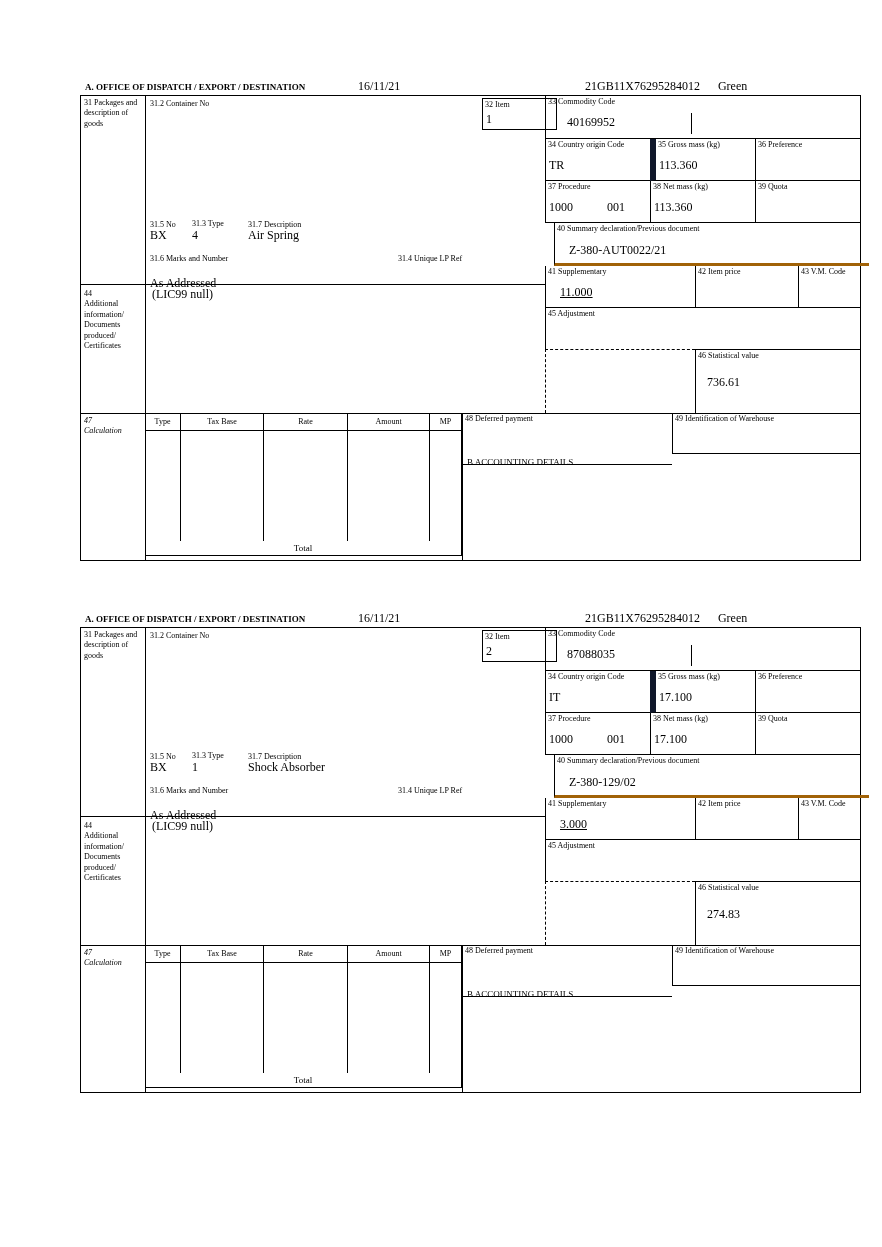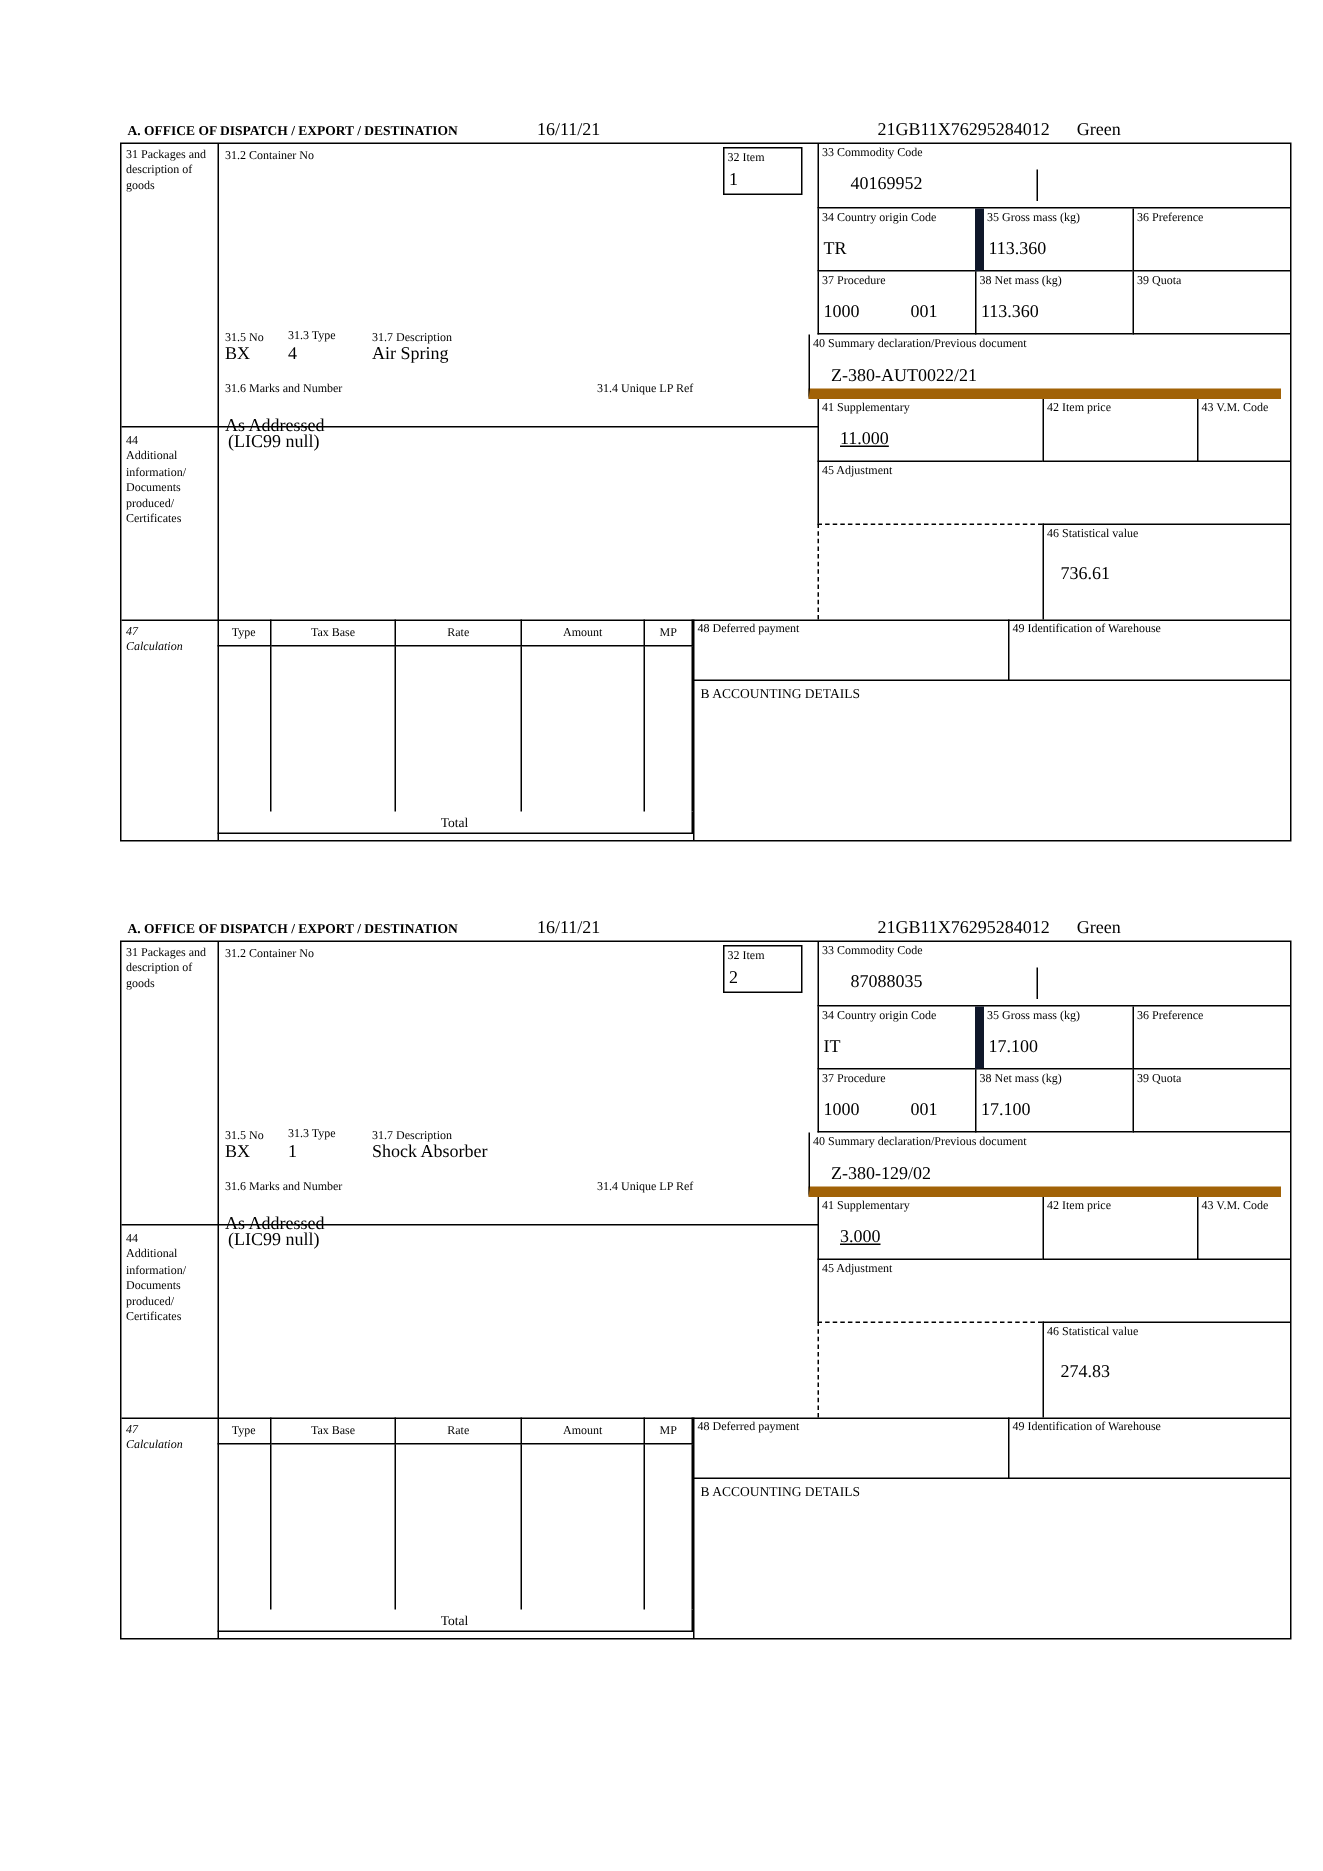--- a/index.html
+++ b/index.html
@@ -22,38 +22,38 @@
   .bx  { position:absolute; box-sizing:border-box; }
   .lbl { position:absolute; font-size:8px; line-height:1.3; }
   .bx > .lbl { left:2px; top:1px; white-space:nowrap; }
   .val { position:absolute; font-size:12px; white-space:nowrap; }
 
   .vl-left { left:64px; top:0; width:1px; height:464px; background:#000; }
 
   .lbl31   { left:3px;  top:2px;  width:54px; white-space:normal; }
   .lbl31-2 { left:69px; top:3px; }
 
-  .f32 { left:401px; top:2px; width:53px; height:32px; border:1px solid #000;text-align:right; }
+  .f32 { left:401px; top:2px; width:75px; height:32px; border:1px solid #000;text-align:right; }
   .f32 .val { left:3px; top:13px; }
 
   .f33 { left:464px; top:0;    width:315px; height:43px; border-left:1px solid #000; border-bottom:1px solid #000; }
   .f33 .val { left:21px; top:19px; }
   .f33 .tick { position:absolute; left:145px; top:17px; width:1px; height:21px; background:#000; }
 
   .f34 { left:464px; top:43px; width:105px; height:42px; border-left:1px solid #000; border-bottom:1px solid #000; }
   .f35 { left:569px; top:43px; width:105px; height:42px; border-left:6px solid #0f172a; border-bottom:1px solid #000; }
   .f36 { left:674px; top:43px; width:105px; height:42px; border-left:1px solid #000; border-bottom:1px solid #000; }
   .f37 { left:464px; top:85px; width:105px; height:42px; border-left:1px solid #000; border-bottom:1px solid #000; }
   .f38 { left:569px; top:85px; width:105px; height:42px; border-left:1px solid #000; border-bottom:1px solid #000; }
   .f39 { left:674px; top:85px; width:105px; height:42px; border-left:1px solid #000; border-bottom:1px solid #000; }
   .f34 .val, .f35 .val, .f38 .val { left:3px; top:19px; }
   .f37 .vp1 { left:3px;  top:19px; }
   .f37 .vp2 { left:61px; top:19px; }
 
-  .f40 { left:458px; top:127px; width:315px; height:43px; border-left:1px solid #000; border-bottom:7px solid #a16207; }
+  .f40 { left:473px; top:127px; width:315px; height:43px; border-left:1px solid #000; border-bottom:3px solid #a16207; }
   .f40 .val { left:14px; top:20px; }
 
   .lbl-315 { left:69px;  top:124px; }
   .lbl-313 { left:111px; top:123px; }
   .lbl-317 { left:167px; top:124px; }
   .v-pkgno   { left:69px;  top:132px; }
   .v-pkgtype { left:111px; top:132px; }
   .v-desc    { left:167px; top:132px; }
   .lbl-316 { left:69px;  top:158px; }
   .lbl-314 { left:317px; top:158px; }
@@ -84,21 +84,21 @@
   .ch4 { left:267px; width:82px; }
   .ch5 { left:349px; width:32px; }
   .cb { top:335px; height:110px; border-right:1px solid #000; }
   .cb1 { left:64px;  width:36px; }
   .cb2 { left:100px; width:83px; }
   .cb3 { left:183px; width:84px; }
   .cb4 { left:267px; width:82px; }
   .cb5 { left:349px; width:32px; }
   .ctotal { left:64px; top:445px; width:317px; height:15px; border-right:1px solid #000; border-bottom:1px solid #000; font-size:9px; line-height:14px; text-align:center; }
 
-  .f48 { left:381px; top:317px; width:210px; height:41px; border-left:1px solid #000; border-bottom:1px solid #000; }
+  .f48 { left:381px; top:317px; width:210px; height:52px; border-left:1px solid #000; border-bottom:1px solid #000; }
   .f49 { left:591px; top:317px; width:188px; height:41px; border-left:1px solid #000; border-bottom:1px solid #000; }
   .fB  { left:381px; top:358px; width:398px; height:106px; border-left:1px solid #000; }
   .fB > .lbl { font-size:9px; left:4px; top:3px; }
 </style>
 </head>
 <body>
 
 <div class="sheet">
 
   <div class="section s0">

